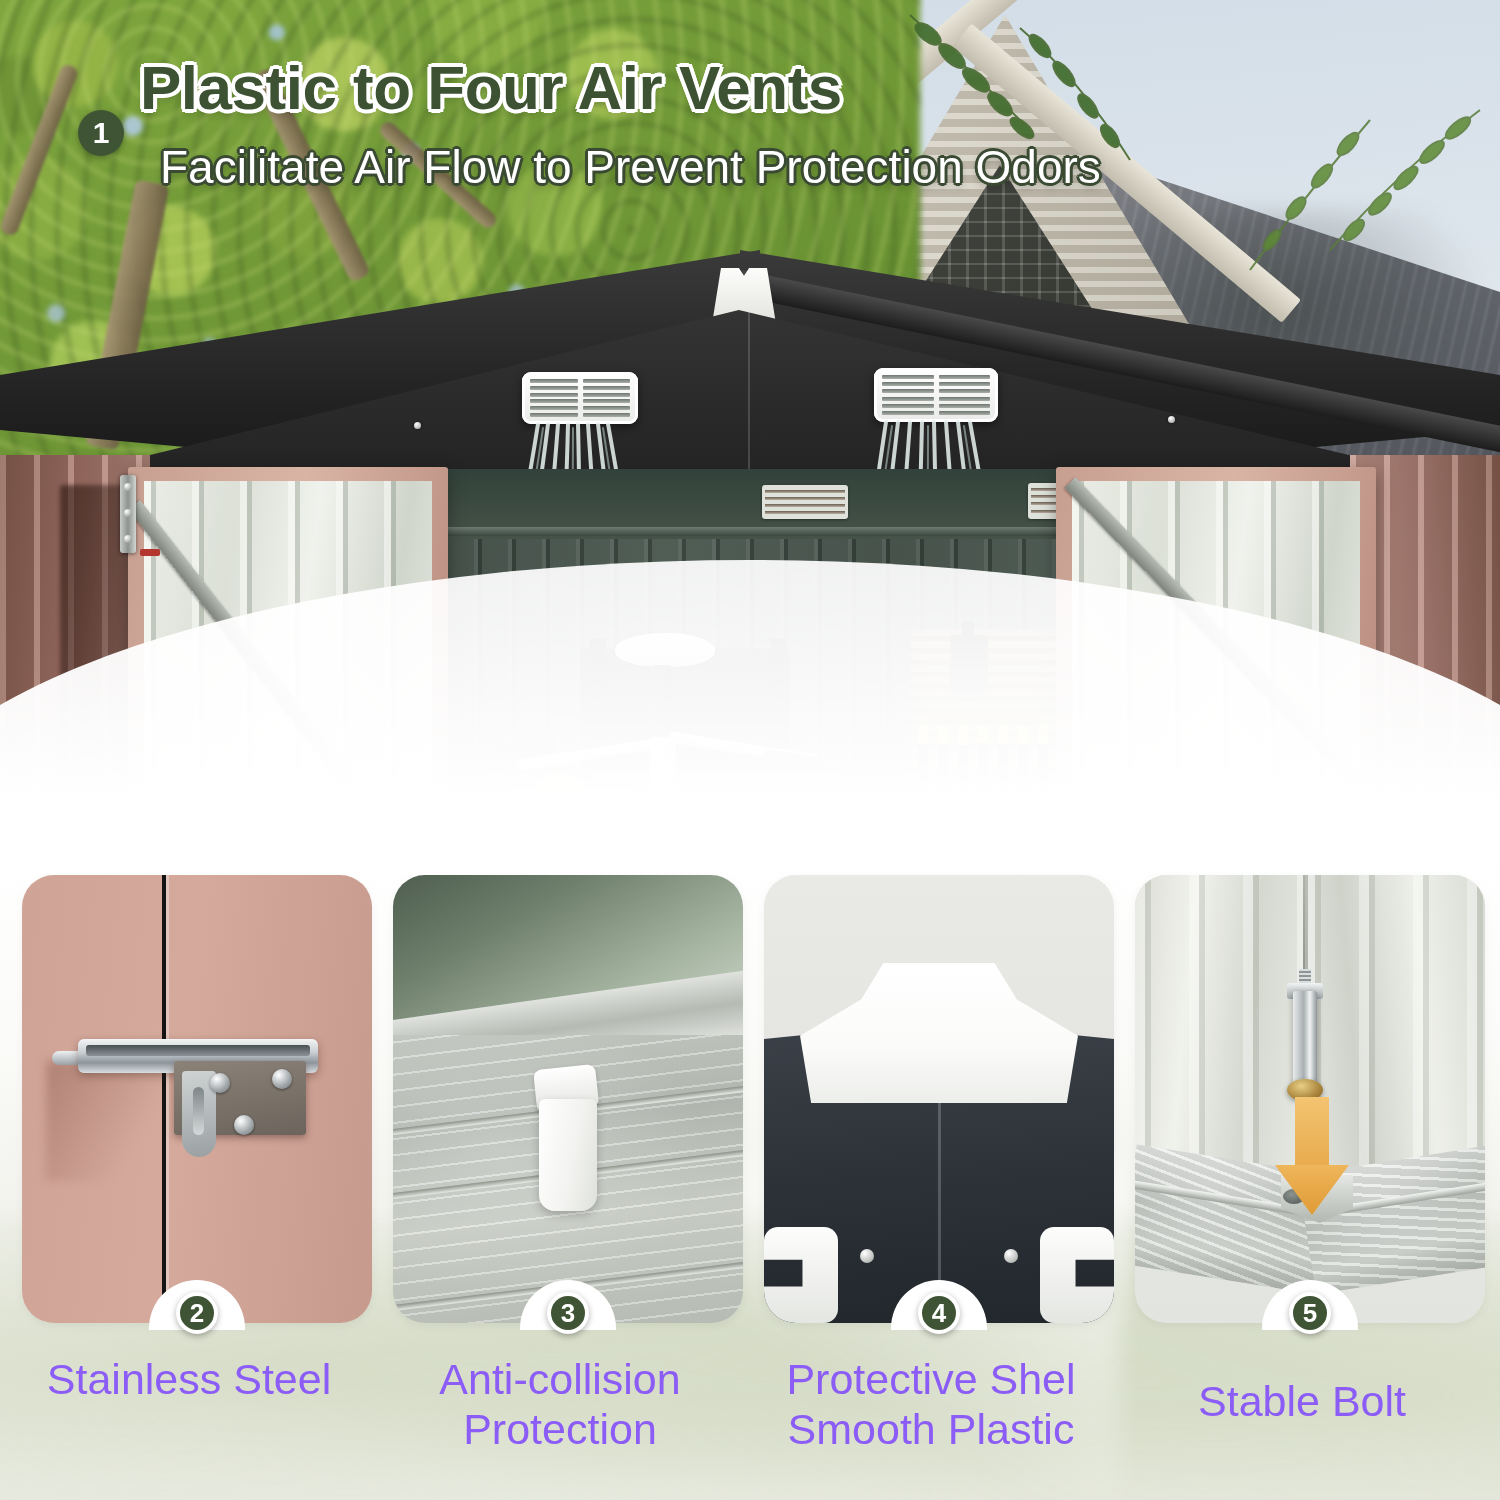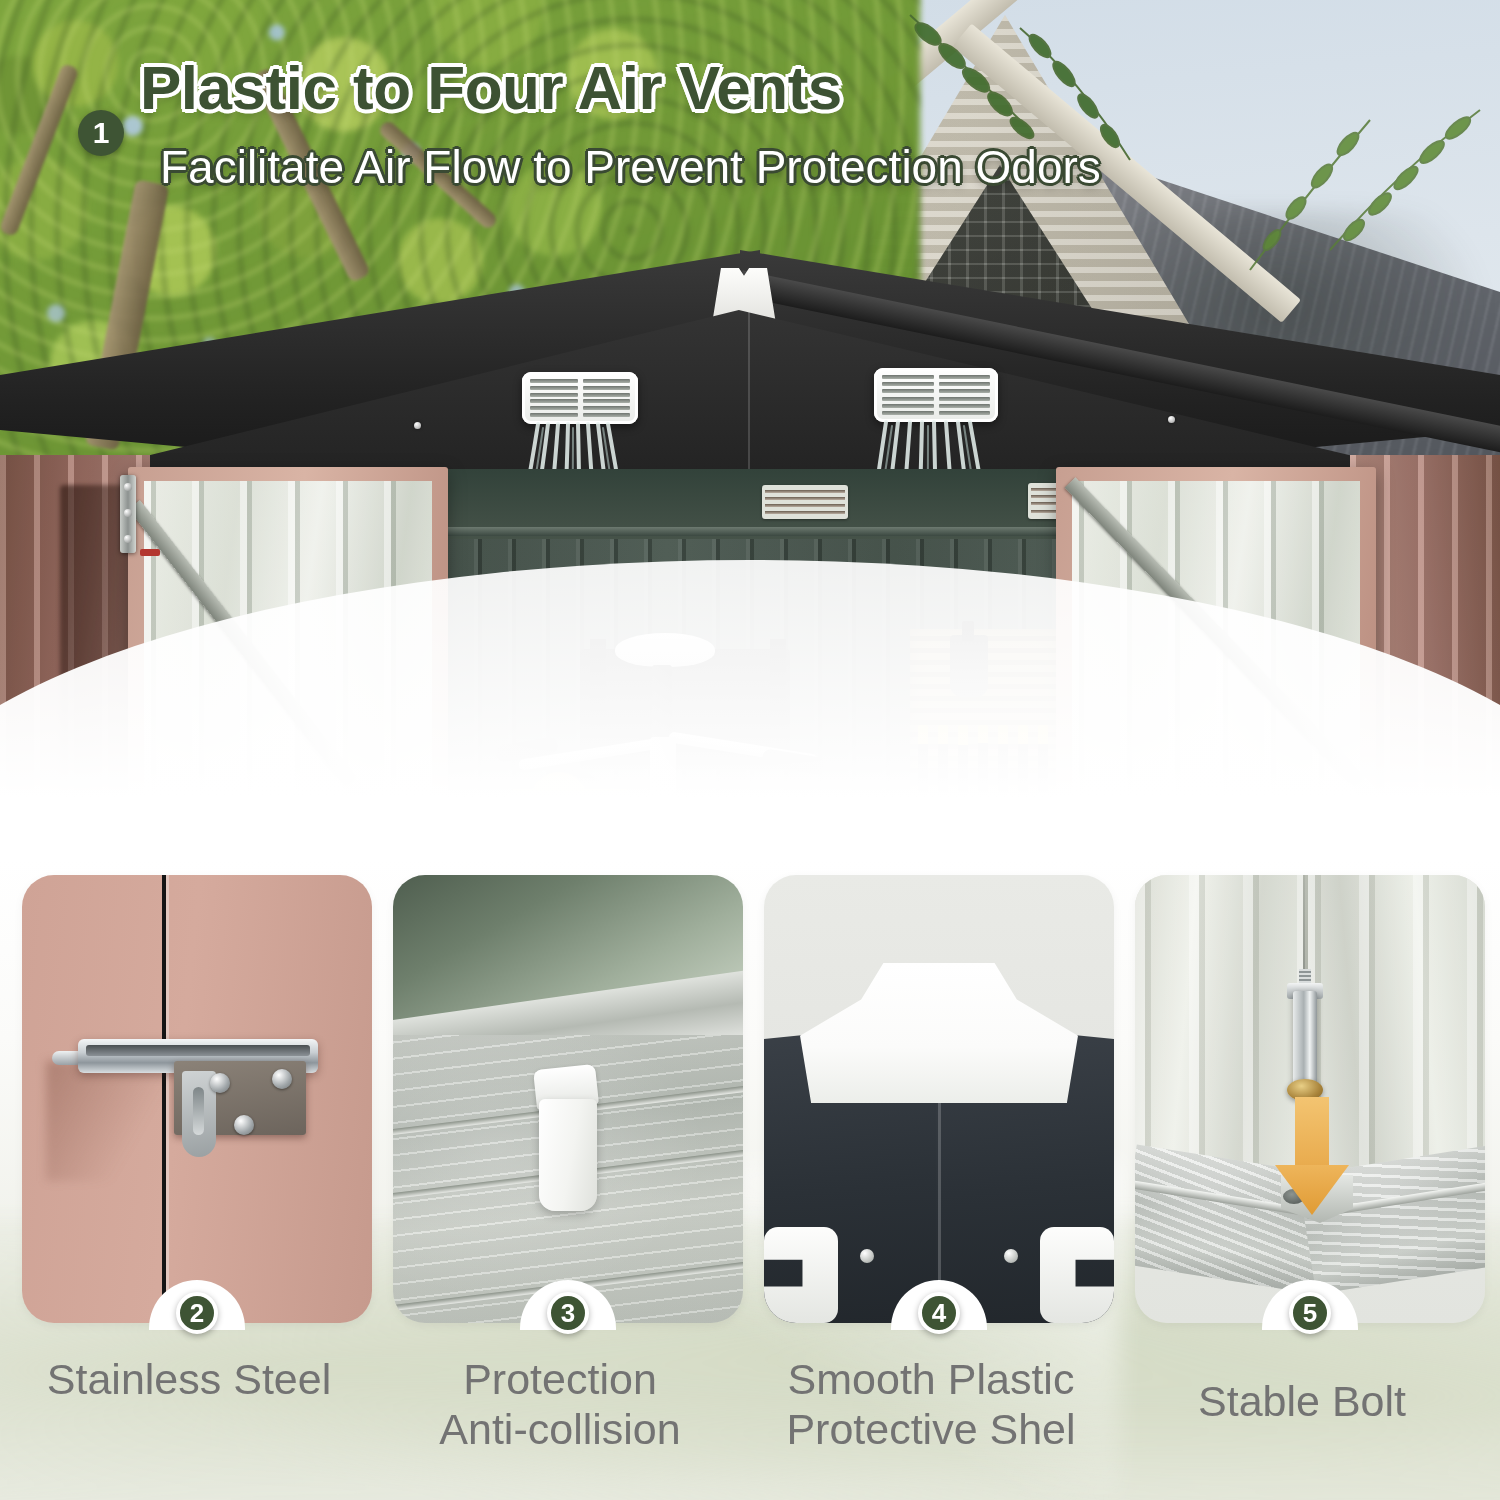--- a/index.html
+++ b/index.html
@@ -554,21 +554,21 @@
       -3px  0   0 #3a4a33, 3px  0   0 #3a4a33,
        0   -3px 0 #3a4a33, 0    3px 0 #3a4a33,
        0 4px 9px rgba(0,0,0,.35);
     white-space: nowrap;
   }
 
   
   .captions { position: absolute; left: 0; top: 1355px; width: 1500px; height: 145px; z-index: 40; }
   .caption {
     position: absolute; top: 0; width: 368px;
-    color: #737373; font-size: 43px; line-height: 1.16;
+    color: #8b5cf6; font-size: 43px; line-height: 1.16;
     text-align: center; font-weight: normal;
   }
   .cap1 { left: 5px; }
   .cap2 { left: 376px; }
   .cap3 { left: 747px; }
   .cap4 { left: 1118px; }
 </style>
 </head>
 <body>
 
@@ -881,26 +881,26 @@
     <div class="badge badge-card" style="position:absolute; left:547px; top:432px;">3</div>
     <div class="badge badge-card" style="position:absolute; left:918px; top:432px;">4</div>
     <div class="badge badge-card" style="position:absolute; left:1289px; top:432px;">5</div>
   </div>
 
   <div class="captions">
     <div class="caption cap1">
       <div>Stainless Steel</div>
     </div>
     <div class="caption cap2">
+      <div>Anti-collision</div>
       <div>Protection</div>
-      <div>Anti-collision</div>
     </div>
     <div class="caption cap3">
+      <div>Protective Shel</div>
       <div>Smooth Plastic</div>
-      <div>Protective Shel</div>
     </div>
     <div class="caption cap4" style="top:22px;">
       <div>Stable Bolt</div>
       <div></div>
     </div>
   </div>
 
 </div>
 
 </body></html>

